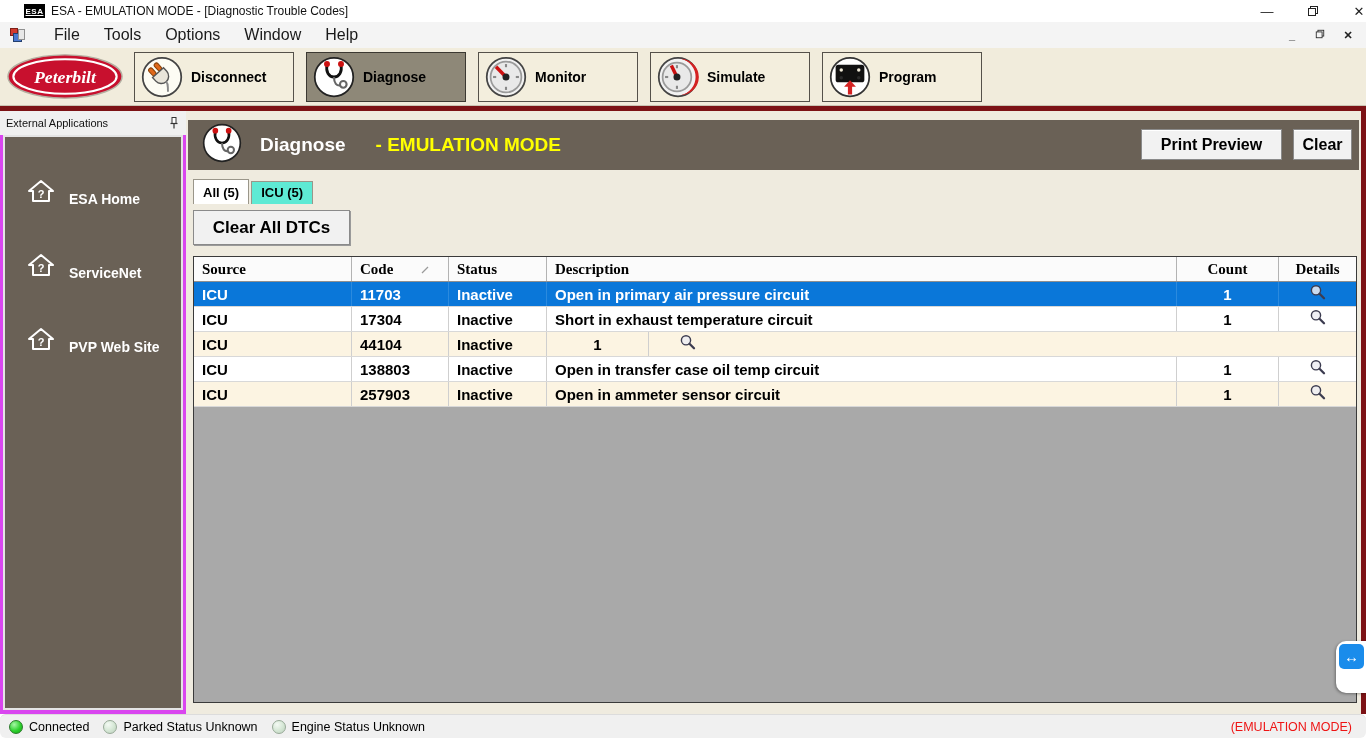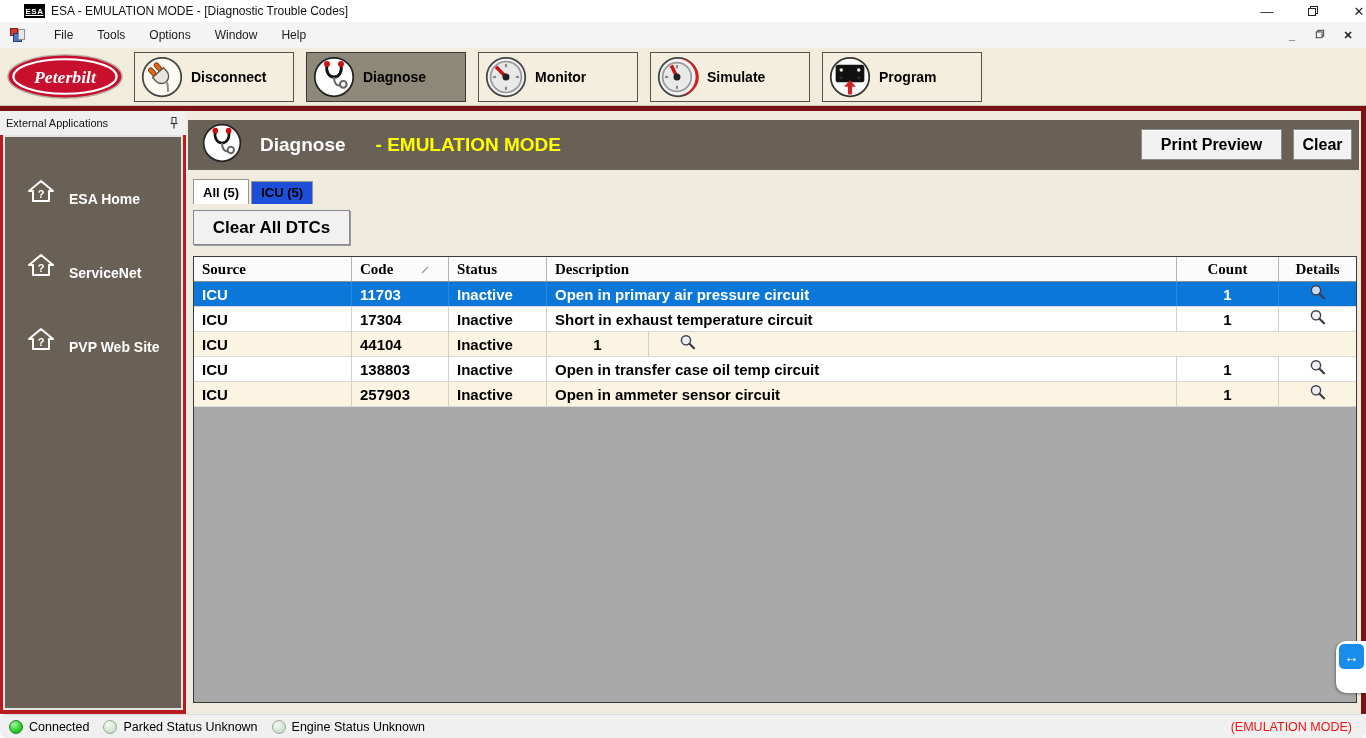--- a/index.html
+++ b/index.html
@@ -18,21 +18,21 @@
              font-size:13px; color:#222; }
 
   
   .menubar { position:absolute; left:0; top:22px; width:1366px; height:26px; background:#f4f4f4;
              display:flex; align-items:center; }
   .mdi-form-icon { margin-left:10px; width:16px; height:15px; position:relative; }
   .mdi-form-icon .sq1 { position:absolute; left:0; top:0; width:8px; height:8px; background:#d23a2e; border:1px solid #7e2018; }
   .mdi-form-icon .sq2 { position:absolute; left:3px; top:5px; width:9px; height:9px; background:#4a78d0; border:1px solid #23406e; }
   .mdi-form-icon .sq3 { position:absolute; left:8px; top:1px; width:7px; height:11px; background:#e8e8e8; border:1px solid #909090; }
   #menu-items { display:flex; margin-left:16px; }
-  .menu-item { font-size:12px; color:#1a1a1a; padding:4px 12px; }
+  .menu-item { font-size:16px; color:#1a1a1a; padding:4px 12px; }
   .mdi-controls { margin-left:auto; display:flex; align-items:center; padding-right:10px; column-gap:12px; }
   .mdi-btn { font-size:11px; font-weight:bold; color:#222; width:16px; text-align:center; }
 
   
   .toolbar { position:absolute; left:0; top:48px; width:1366px; height:58px; background:#f1ecdc;
              border-bottom:1px solid #cac5b4; display:flex; align-items:center; }
   .brand-logo { margin-left:6px; width:118px; height:47px; }
   #toolbar-buttons { display:flex; margin-left:10px; column-gap:12px; }
   .tb-btn { width:160px; height:50px; background:#f3eedd; border:1px solid #55514a;
             display:flex; align-items:center; padding-left:6px; column-gap:8px; }
@@ -40,21 +40,21 @@
   .tb-btn .tb-label { font-size:14px; font-weight:bold; color:#000; }
   .tb-icon svg { display:block; }
 
   
   .maroon-line { position:absolute; left:0; top:106px; width:1366px; height:5px; background:#7c1215; }
 
   
   .workspace { position:absolute; left:0; top:111px; width:1366px; height:603px; background:#efebdf; }
 
   
-  .sidebar { position:absolute; left:0; top:0; width:186px; height:603px; background:#b91c1c; }
+  .sidebar { position:absolute; left:0; top:0; width:186px; height:603px; background:#d946ef; }
   .sidebar-header { height:24px; display:flex; align-items:center; padding:0 6px; background:#f0f0f0; }
   .sidebar-header .hdr-label { font-size:11px; color:#111; }
   .pin { margin-left:auto; }
   .side-panel { position:absolute; left:3px; top:24px; width:180px; height:575px;
                 background:#6a6156; border:2px solid #e4e4e4; }
   .side-item { display:flex; align-items:center; column-gap:14px; padding-left:22px; margin-top:42px; }
   .side-item:first-child { margin-top:38px; }
   .side-item .side-label { color:#fff; font-weight:bold; font-size:14px;margin-top:16px; }
 
   
@@ -67,21 +67,21 @@
   .diag-title { margin-left:18px; color:#fff; font-size:19px; font-weight:bold; }
   .diag-mode { margin-left:30px; color:#ffff00; font-size:19px; font-weight:bold; }
   .hdr-btn { position:absolute; height:31px; background:#f2f2f2; border:1px solid #8a8a8a;
              box-shadow:0 1px 0 #fff inset; font-size:16px; font-weight:bold; color:#000;
              display:flex; align-items:center; justify-content:center; font-family:"Liberation Sans",sans-serif; }
   #print-preview-btn { left:955px; top:18px; width:141px; }
   #close-btn { left:1107px; top:18px; width:59px; }
 
   
   #tabstrip { position:absolute; left:7px; top:67px; height:26px; display:flex; align-items:flex-end; }
-  .tab { font-size:13px; font-weight:bold; padding:3px 9px 4px 9px; background:#1d4ed8;
+  .tab { font-size:13px; font-weight:bold; padding:3px 9px 4px 9px; background:#5eead4;
          border:1px solid #9a968a; border-bottom:none; margin-right:2px; color:#000; }
   .tab.selected { background:#fff; padding-top:5px; position:relative; z-index:2; }
 
   .clear-btn { position:absolute; left:7px; top:99px; width:157px; height:35px; background:#f1f1f1;
                border:1px solid #8a8a8a; box-shadow:1px 1px 0 #9a9a9a; font-size:17px; font-weight:bold;
                display:flex; align-items:center; justify-content:center; }
 
   
   .dtc-table { position:absolute; left:7px; top:145px; width:1164px; height:447px;
                background:#a9a9a9; border:1px solid #3a3a3a; overflow:hidden; }

